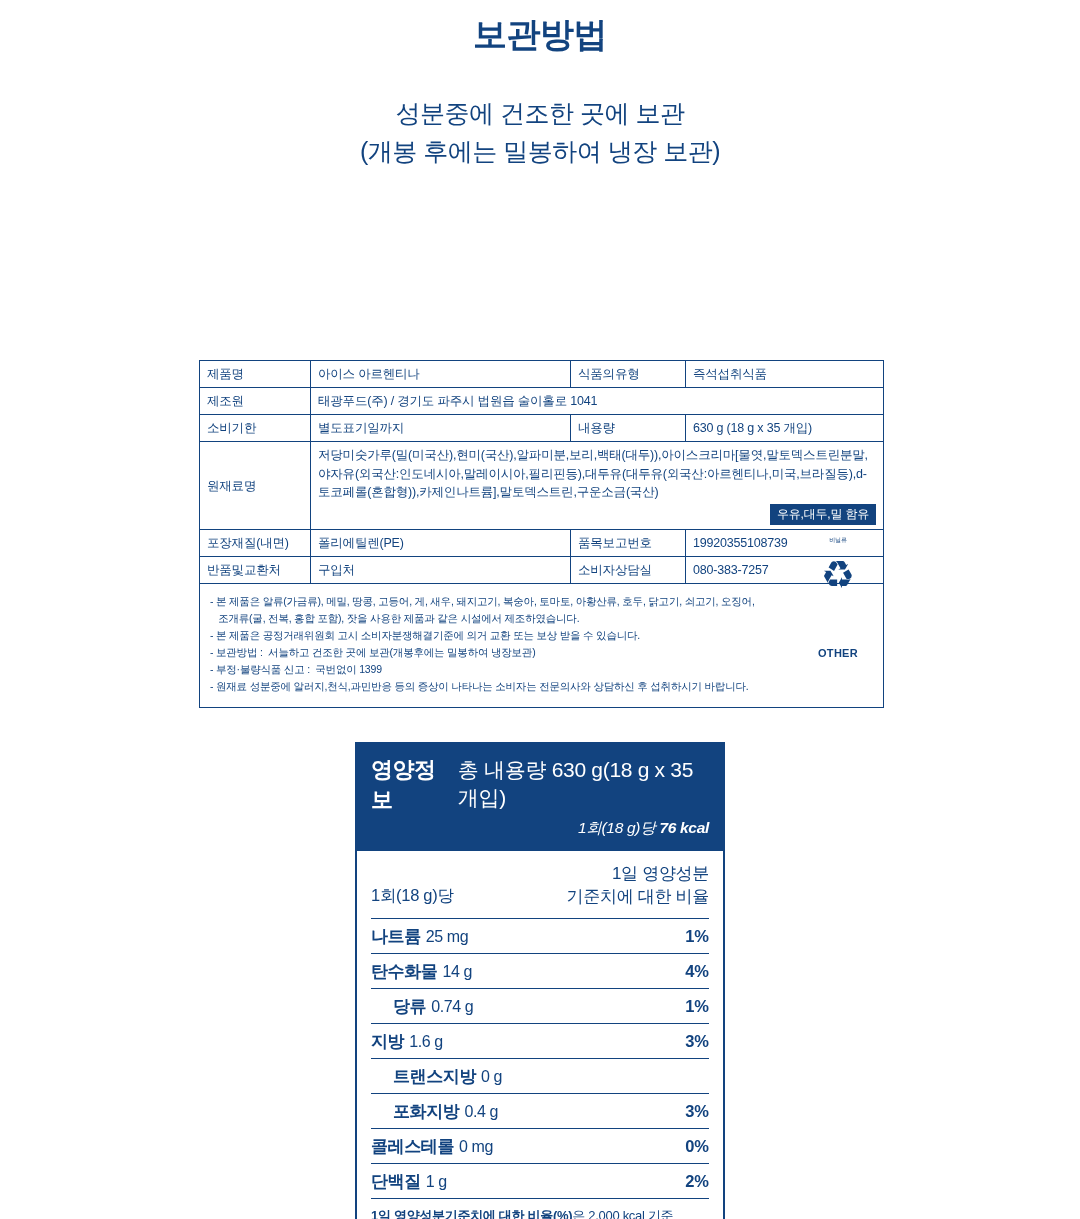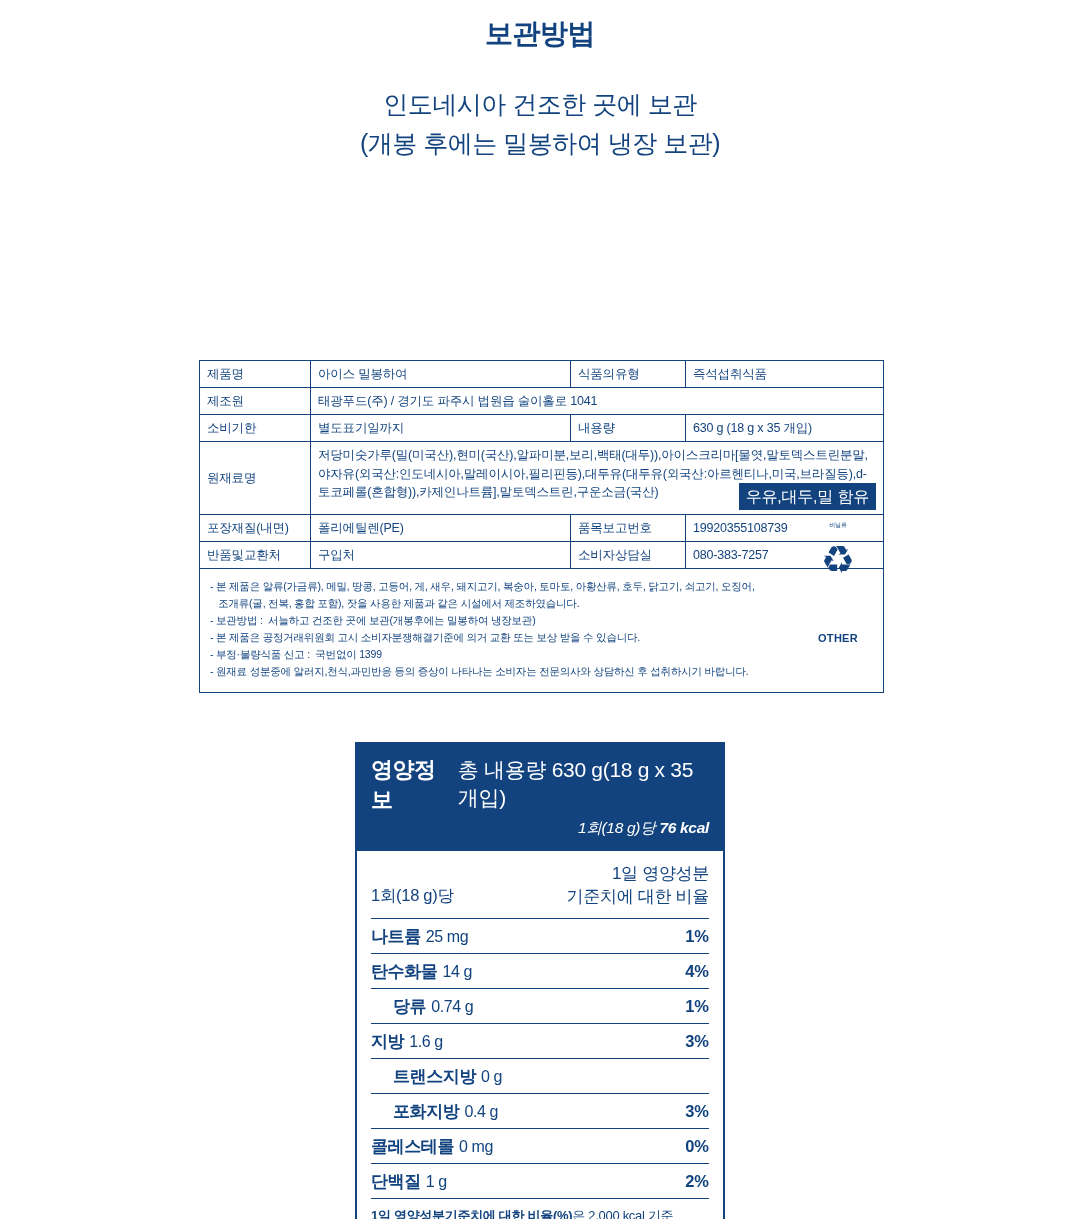--- a/index.html
+++ b/index.html
@@ -17,25 +17,26 @@
 
   
   .storage-block {
     position: absolute;
     top: 14px;
     left: 0;
     width: 1080px;
     text-align: center;
   }
   .storage-title {
-    font-size: 28px;
+    font-size: 34px;
     font-weight: bold;
     color: #12437f;
     letter-spacing: -0.5px;
     line-height: 1.4;
+    font-family: Liberation Mono, monospace;
   }
   .storage-lines {
     margin-top: 32px;
     font-size: 25px;
     color: #12437f;
     line-height: 1.55;
     letter-spacing: -0.5px;
   }
 
   
@@ -61,24 +62,24 @@
     letter-spacing: -0.2px;
   }
   td.lbl { width: 96px; }
   td.lbl2 { width: 100px; }
   td.val1 { width: 245px; }
   .ingr-cell {
     line-height: 1.5;
     padding-bottom: 3px;
   }
   .allergen-bar {
-    margin-top: 0;
+    margin-top: 21px;
     background: #12437f;
     color: #ffffff;
-    font-size: 16px;
+    font-size: 12px;
     display: inline-block;
     padding: 2px 7px;
     float: right;
   }
   .clearfix::after { content: ""; display: block; clear: both; }
 
   
   .notes {
     border: 1px solid #12437f;
     border-top: none;
@@ -207,31 +208,31 @@
   .footnote .fl { display: block; }
   .footnote .center { }
   .footnote b { font-weight: bold; }
 </style>
 </head>
 <body>
 
 <div class="storage-block">
   <div class="storage-title">보관방법</div>
   <div class="storage-lines">
-    <div>인도네시아 건조한 곳에 보관</div>
+    <div>성분중에 건조한 곳에 보관</div>
     <div>(개봉 후에는 밀봉하여 냉장 보관)</div>
   </div>
 </div>
 
 <div class="info-wrap">
   <table class="info">
     <tbody>
         <tr>
       <td class="lbl">제품명</td>
-      <td class="val1">아이스 밀봉하여</td>
+      <td class="val1">아이스 아르헨티나</td>
       <td class="lbl2">식품의유형</td>
       <td>즉석섭취식품</td>
     </tr>
     <tr>
       <td class="lbl">제조원</td>
       <td colspan="3">태광푸드(주) / 경기도 파주시 법원읍 술이홀로 1041</td>
     </tr>
     <tr>
       <td class="lbl">소비기한</td>
       <td class="val1">별도표기일까지</td>
@@ -256,22 +257,22 @@
       <td class="val1">구입처</td>
       <td class="lbl2">소비자상담실</td>
       <td>080-383-7257</td>
     </tr>
   </tbody>
     </table>
 
   <div class="notes">
     <div>- 본 제품은 알류(가금류), 메밀, 땅콩, 고등어, 게, 새우, 돼지고기, 복숭아, 토마토, 아황산류, 호두, 닭고기, 쇠고기, 오징어,
    조개류(굴, 전복, 홍합 포함), 잣을 사용한 제품과 같은 시설에서 제조하였습니다.</div>
+    <div>- 본 제품은 공정거래위원회 고시 소비자분쟁해결기준에 의거 교환 또는 보상 받을 수 있습니다.</div>
     <div>- 보관방법 :  서늘하고 건조한 곳에 보관(개봉후에는 밀봉하여 냉장보관)</div>
-    <div>- 본 제품은 공정거래위원회 고시 소비자분쟁해결기준에 의거 교환 또는 보상 받을 수 있습니다.</div>
     <div>- 부정·불량식품 신고 :  국번없이 1399</div>
     <div>- 원재료 성분중에 알러지,천식,과민반응 등의 증상이 나타나는 소비자는 전문의사와 상담하신 후 섭취하시기 바랍니다.</div>
 
     <div class="recycle">
       <div class="glyph">♻</div>
       <div class="inner-label">비닐류</div>
       <div class="cap">OTHER</div>
     </div>
   </div>
 </div>

